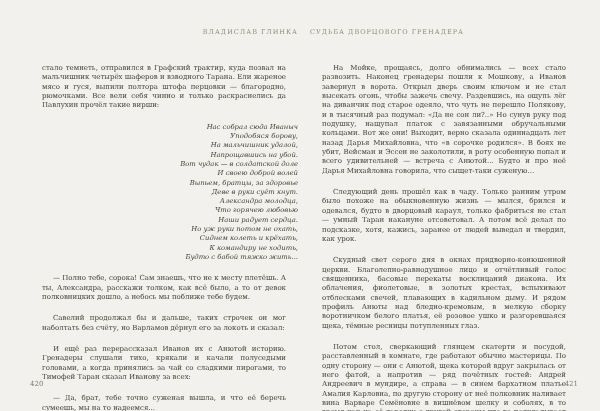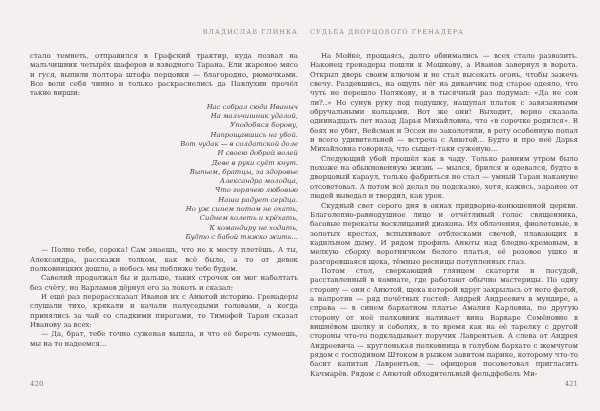--- a/index.html
+++ b/index.html
@@ -23,21 +23,21 @@
     white-space: nowrap;
   }
   .running-head.rh-left  { text-align: right; }
   .running-head.rh-right { text-align: left; }
   .body-text {
     position: absolute; top: 52px; left: 0; right: 0;
     font-size: 7px; line-height: 9.35px;
     text-align: justify;
     text-justify: inter-word;
   }
-  .body-text p { margin: 0; text-indent: 11px; }
+  .body-text p { margin: 12px; text-indent: 11px; }
   .body-text p.opening { text-indent: 0; }
   .verse {
     margin: 4px 0 4px 64px;
     font-style: italic;
     font-size: 6.8px; line-height: 9.3px;
     text-align: left;
   }
   .verse-line { display: block; text-align: right; }
   .folio {
     position: absolute; top: 380px;
@@ -52,51 +52,51 @@
 <div class="spread">
 
   <div class="page left">
     <div class="running-head rh-left">Владислав Глинка</div>
 
     <div class="body-text">
       <p class="opening">стало темнеть, отправился в Графский трактир, куда позвал на мальчишник четырёх шаферов и взводного Тарана. Ели жареное мясо и гуся, выпили полтора штофа перцовки — благородно, рюмочками. Все вели себя чинно и только раскраснелись да Павлухин прочёл такие вирши:</p>
 
       <div class="verse">
         <span class="verse-line">Нас собрал сюда Иваныч</span>
+        <span class="verse-line">Уподобяся борову,</span>
         <span class="verse-line">На мальчишник удалой,</span>
-        <span class="verse-line">Уподобяся борову,</span>
         <span class="verse-line">Напрощавшись на убой.</span>
         <span class="verse-line">Вот чудак — в солдатской доле</span>
         <span class="verse-line">И своею доброй волей</span>
+        <span class="verse-line">Выпьем, братцы, за здоровье</span>
         <span class="verse-line">Деве в руки суёт кнут.</span>
-        <span class="verse-line">Выпьем, братцы, за здоровье</span>
         <span class="verse-line">Александра молодца,</span>
         <span class="verse-line">Что горячею любовью</span>
         <span class="verse-line">Наши радует сердца.</span>
-        <span class="verse-line">Но уж синем потом не охать,</span>
+        <span class="verse-line">Но уж руки потом не охать,</span>
         <span class="verse-line">Сиднем колеть и крёхать,</span>
         <span class="verse-line">К командиру не ходить,</span>
         <span class="verse-line">Будто с бабой тяжко жить...</span>
       </div>
 
       <p>— Полно тебе, сорока! Сам знаешь, что не к месту плетёшь. А ты, Александра, расскажи толком, как всё было, а то от девок полковницких дошло, а небось мы поближе тебе будем.</p>
       <p>Савелий продолжал бы и дальше, таких строчек он мог наболтать без счёту, но Варламов дёрнул его за локоть и сказал:</p>
       <p>И ещё раз перерассказал Иванов их с Анютой историю. Гренадеры слушали тихо, крякали и качали полуседыми головами, а когда принялись за чай со сладкими пирогами, то Тимофей Таран сказал Иванову за всех:</p>
       <p>— Да, брат, тебе точно суженая вышла, и что её беречь сумеешь, мы на то надеемся...</p>
     </div>
 
     <div class="folio f-left">420</div>
   </div>
 
   <div class="page right">
     <div class="running-head rh-right">Судьба дворцового гренадера</div>
 
     <div class="body-text">
       <p>На Мойке, прощаясь, долго обнимались — всех стало развозить. Наконец гренадеры пошли к Мошкову, а Иванов завернул в ворота. Открыл дверь своим ключом и не стал высекать огонь, чтобы зажечь свечу. Раздевшись, на ощупь лёг на диванчик под старое одеяло, что чуть не перешло Полякову, и в тысячный раз подумал: «Да не сон ли?..» Но сунув руку под подушку, нащупал платок с завязанными обручальными кольцами. Вот же они! Выходит, верно сказала одиннадцать лет назад Дарья Михайловна, что «в сорочке родился». В боях не убит, Вейсман и Эссен не заколотили, в роту особенную попал и всего удивительней — встреча с Анютой... Будто и про неё Дарья Михайловна говорила, что сыщет-таки суженую...</p>
-      <p>Следующий убой прошёл как в чаду. Только ранним утром было похоже на обыкновенную жизнь — мылся, брился и одевался, будто в дворцовый караул, только фабриться не стал — умный Таран накануне отсоветовал. А потом всё делал по подсказке, хотя, кажись, заранее от людей выведал и твердил, как урок.</p>
+      <p>Следующий день прошёл как в чаду. Только ранним утром было похоже на обыкновенную жизнь — мылся, брился и одевался, будто в дворцовый караул, только фабриться не стал — умный Таран накануне отсоветовал. А потом всё делал по подсказке, хотя, кажись, заранее от людей выведал и твердил, как урок.</p>
       <p>Скудный свет серого дня в окнах придворно-конюшенной церкви. Благолепно-равнодушное лицо и отчётливый голос священника, басовые перекаты восклицаний диакона. Их облачения, фиолетовые, в золотых крестах, вспыхивают отблесками свечей, плавающих в кадильном дыму. И рядом профиль Анюты над бледно-кремовым, в мелкую сборку воротничком белого платья, её розовое ушко и разгоревшаяся щека, тёмные ресницы потупленных глаз.</p>
       <p>Потом стол, сверкающий глянцем скатерти и посудой, расставленный в комнате, где работают обычно мастерицы. По одну сторону — они с Анютой, щека которой вдруг закрылась от него фатой, а напротив — ряд почётных гостей: Андрей Андреевич в мундире, а справа — в синем бархатном платье Амалия Карловна, по другую сторону от неё полковник наливает вина Варваре Семёновне в вишнёвом шелку и соболях, в то время как на её тарелку с другой стороны что-то подкладывает поручик Лаврентьев. А слева от Андрея Андреевича — кругленькая полковница в голубом бархате с жемчугом рядом с господином Штоком в рыжем завитом парике, которому что-то басит капитан Лаврентьев, — офицеров посоветовал пригласить Качмарёв. Рядом с Анютой обходительный фельдфебель Ми-</p>
     </div>
 
     <div class="folio f-right">421</div>
   </div>
 
 </div>
 
 </body></html>

